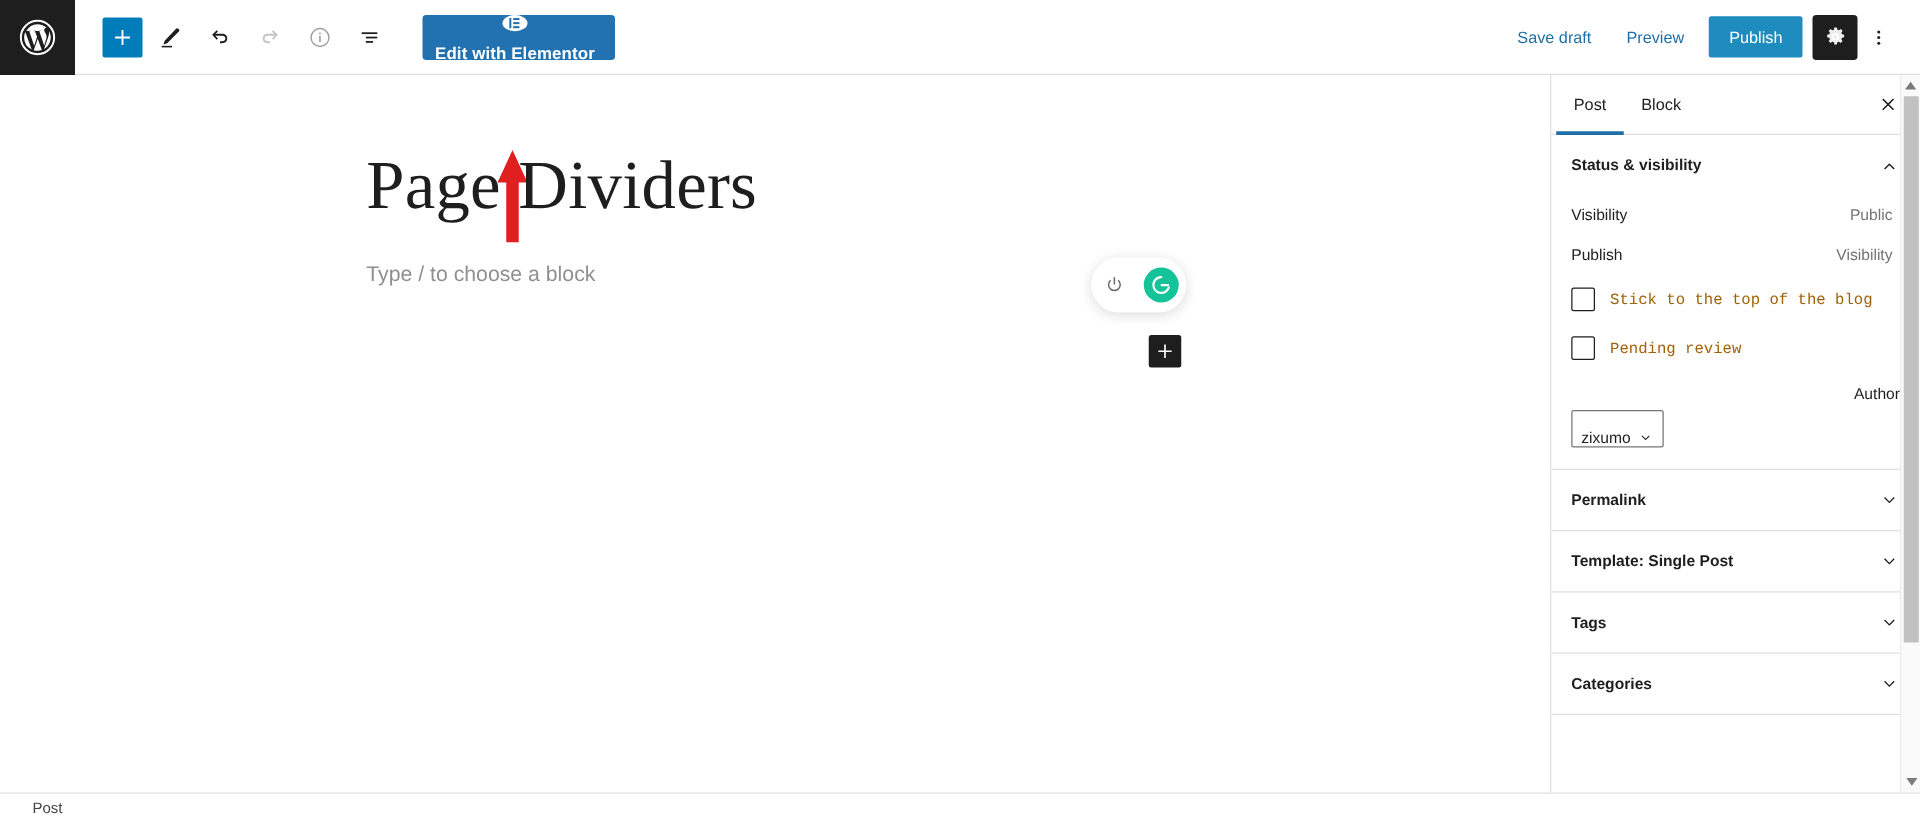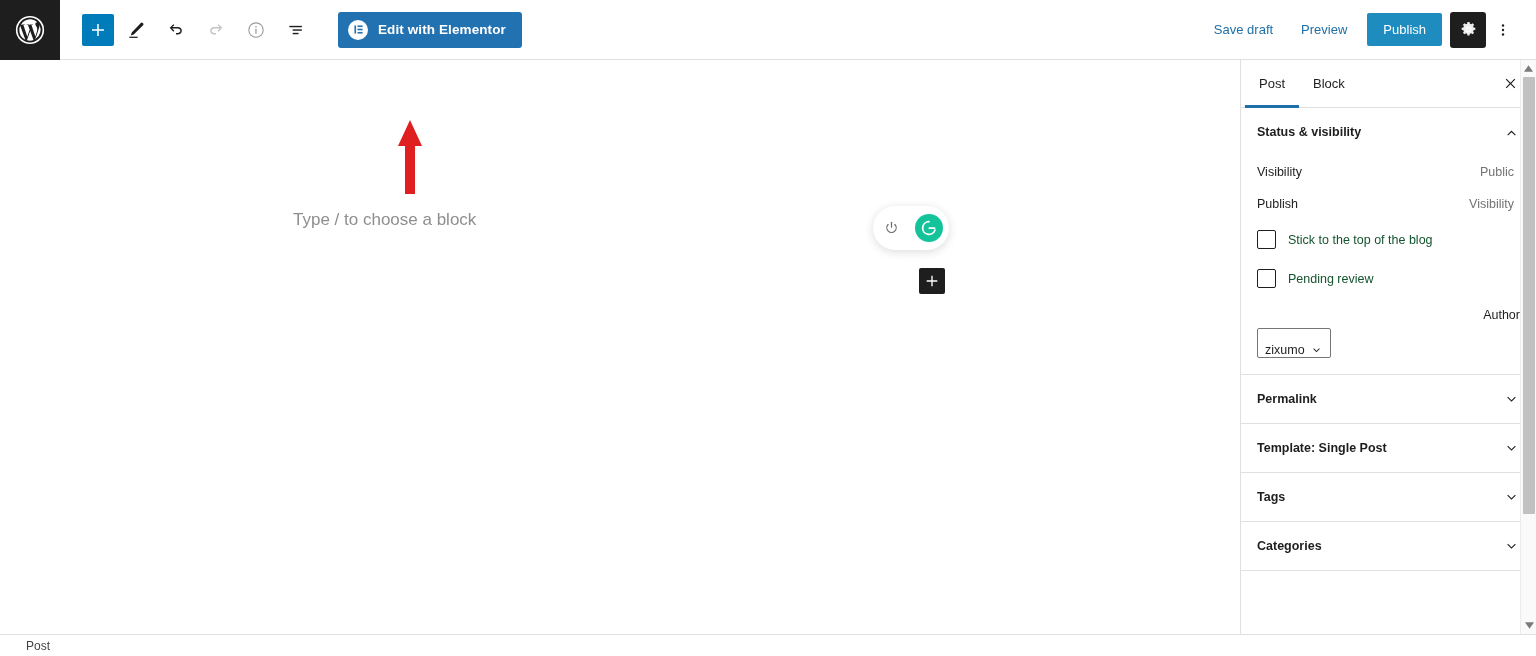--- a/index.html
+++ b/index.html
@@ -45,20 +45,21 @@
   .elementor-btn {
     margin-left: 20px;
     height: 36px;
     background: #2271b1;
     border-radius: 3px;
     display: flex; align-items: center;
     padding: 0 16px 0 10px;
     gap: 10px;
     cursor: pointer;
     border: none;
+    flex-direction: column;
   }
   .elementor-icon {
     width: 20px; height: 20px; border-radius: 50%;
     background: #fff;
     display: flex; align-items: center; justify-content: center;
   }
   .elementor-btn span.label {
     color: #fff; font-size: 13.5px; font-weight: 600;
     letter-spacing: .1px;
   }
@@ -218,21 +219,21 @@
   .check-row {
     display: flex; align-items: center;
     gap: 12px; padding: 10px 0;
   }
   .checkbox {
     width: 19px; height: 19px;
     border: 1.5px solid #1e1e1e;
     background: #fff; border-radius: 2px;
     cursor: pointer; flex: 0 0 19px;
   }
-  .check-label { font-size: 12.5px; color: #14532d; }
+  .check-label { font-size: 12.5px; color: #a16207; font-family: Liberation Mono, monospace; }
   .author-label {
     font-size: 12.5px; color: #1e1e1e;
     margin-top: 10px; margin-bottom: 6px; display: block; text-align: right;
   }
   .author-select {
     border: 1px solid #757575;
     border-radius: 2px;
     height: 30px; width: 74px;
     display: inline-flex; align-items: flex-end;
     justify-content: space-between;
@@ -370,20 +371,21 @@
   </div>
 
   <div class="canvas">
 
     <div class="arrow-annotation">
       <svg width="28" height="76" viewBox="0 0 28 76">
         <polygon points="14,2 26,28 19,28 19,76 9,76 9,28 2,28" fill="#e02020"></polygon>
       </svg>
     </div>
 
+    <div class="post-title">Page Dividers</div>
 
     <div class="block-placeholder">Type / to choose a block</div>
 
     <div class="grammarly">
       <span class="gr-power">
         <svg width="17" height="17" viewBox="0 0 24 24">
           <path d="M12 3.2v7" stroke="#6b6b6b" stroke-width="1.7" fill="none" stroke-linecap="round"></path>
           <path d="M7.2 6.4a6.6 6.6 0 1 0 9.6 0" stroke="#6b6b6b" stroke-width="1.7" fill="none" stroke-linecap="round"></path>
         </svg>
       </span>

